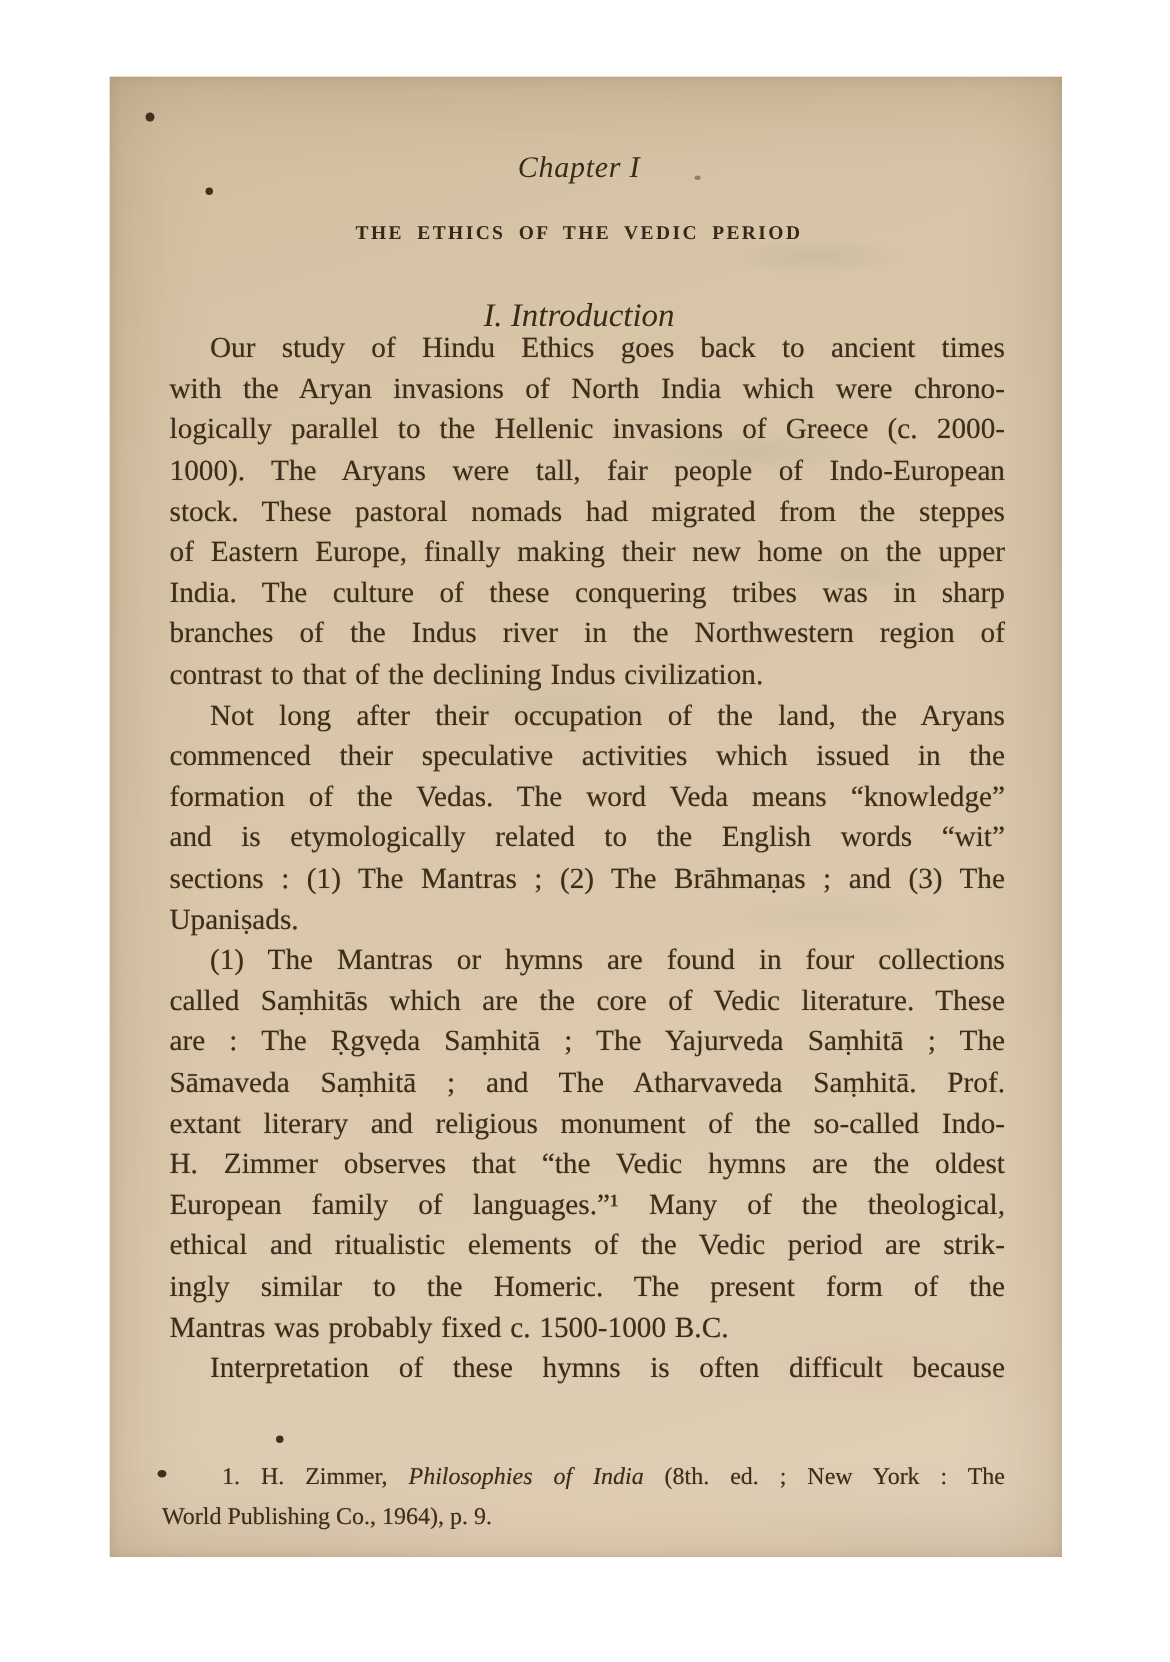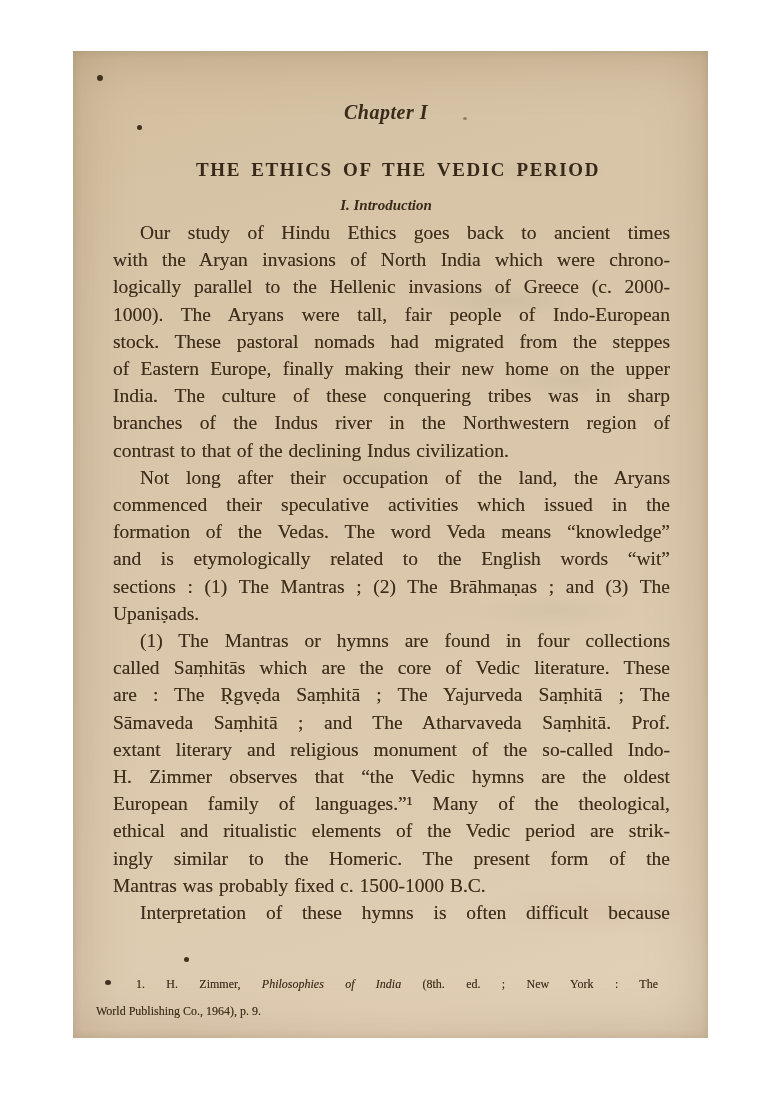--- a/index.html
+++ b/index.html
@@ -26,37 +26,37 @@
       radial-gradient(90px 18px at 470px 120px, rgba(110,105,75,0.10), rgba(110,105,75,0) 70%),
       radial-gradient(120px 22px at 430px 250px, rgba(110,105,75,0.09), rgba(110,105,75,0) 70%),
       radial-gradient(100px 20px at 500px 330px, rgba(110,105,75,0.08), rgba(110,105,75,0) 70%),
       radial-gradient(140px 26px at 300px 420px, rgba(110,105,75,0.06), rgba(110,105,75,0) 70%),
       radial-gradient(120px 24px at 480px 560px, rgba(110,105,75,0.06), rgba(110,105,75,0) 70%),
       radial-gradient(160px 40px at 520px 860px, rgba(150,110,80,0.07), rgba(150,110,80,0) 70%),
       radial-gradient(300px 60px at 320px 960px, rgba(225,205,180,0.5), rgba(225,205,180,0) 75%);
   }
 
   .heading { position: absolute; left: 29px; width: 568px; text-align: center; }
-  .chapter  { top: 50px;  font-size: 20px;  font-style: italic; font-weight: 700; letter-spacing: 0.5px; color: #3a2a1a; }
-  .title    { top: 96px;  font-size: 19px; font-weight: 700; letter-spacing: 1.6px; word-spacing: 4px; color: #38281a; margin: 12px; }
-  .section  { top: 146px; font-size: 15px;  font-style: italic; font-weight: 700; color: #3a2a1a; }
+  .chapter  { top: 50px;  font-size: 20px;  font-style: italic; font-weight: 400; letter-spacing: 0.5px; color: #3a2a1a; }
+  .title    { top: 96px;  font-size: 13px; font-weight: 700; letter-spacing: 1.6px; word-spacing: 4px; color: #38281a; margin: 0; }
+  .section  { top: 146px; font-size: 22px;  font-style: italic; font-weight: 400; color: #3a2a1a; }
 
   .body-block {
     position: absolute; left: 29px; top: 168px; width: 568px;
     font-size: 19.5px; line-height: 27.2px;
     word-spacing: 1px;
     text-shadow: 0 0 0.6px rgba(63, 45, 28, 0.55);
   }
   .line { text-align: justify; text-align-last: justify; margin-left: 11px; }
   .line.indent   { text-indent: 27px; }
   .line.para-end { text-align-last: left; font-family: Liberation Serif, serif; }
 
   .footnote {
-    position: absolute; left: 17px; top: 920px; width: 568px;
-    font-size: 12px; line-height: 27px;
+    position: absolute; left: 29px; top: 920px; width: 568px;
+    font-size: 16px; line-height: 27px;
     text-shadow: 0 0 0.5px rgba(63, 45, 28, 0.5);
   }
   .fn-1 { text-align: justify; text-align-last: justify; text-indent: 46px; }
   .fn-2 { margin-left: 6px; }
   .fn-italic { font-style: italic; }
 
   
   .speck { position: absolute; background: #40311f; border-radius: 50%; }
   .s1 { left: 24px;  top: 24px;  width: 6px; height: 6px; }
   .s2 { left: 64px;  top: 74px;  width: 5px; height: 5px; }

